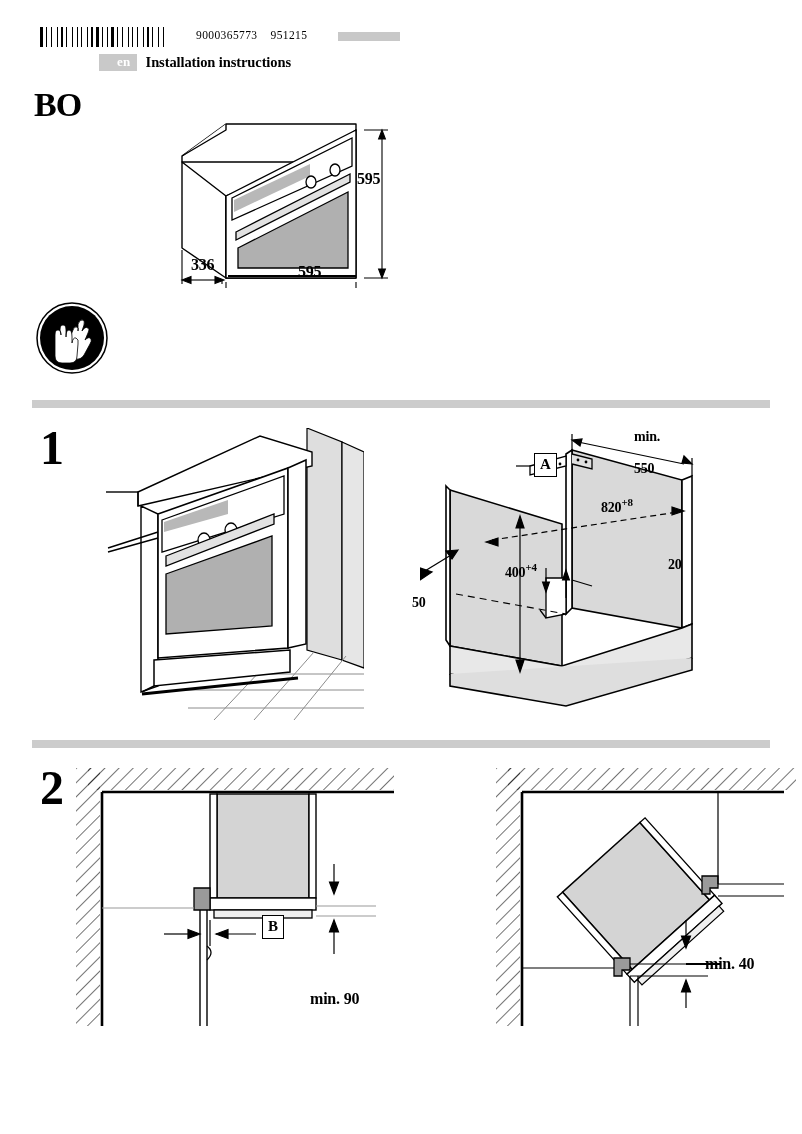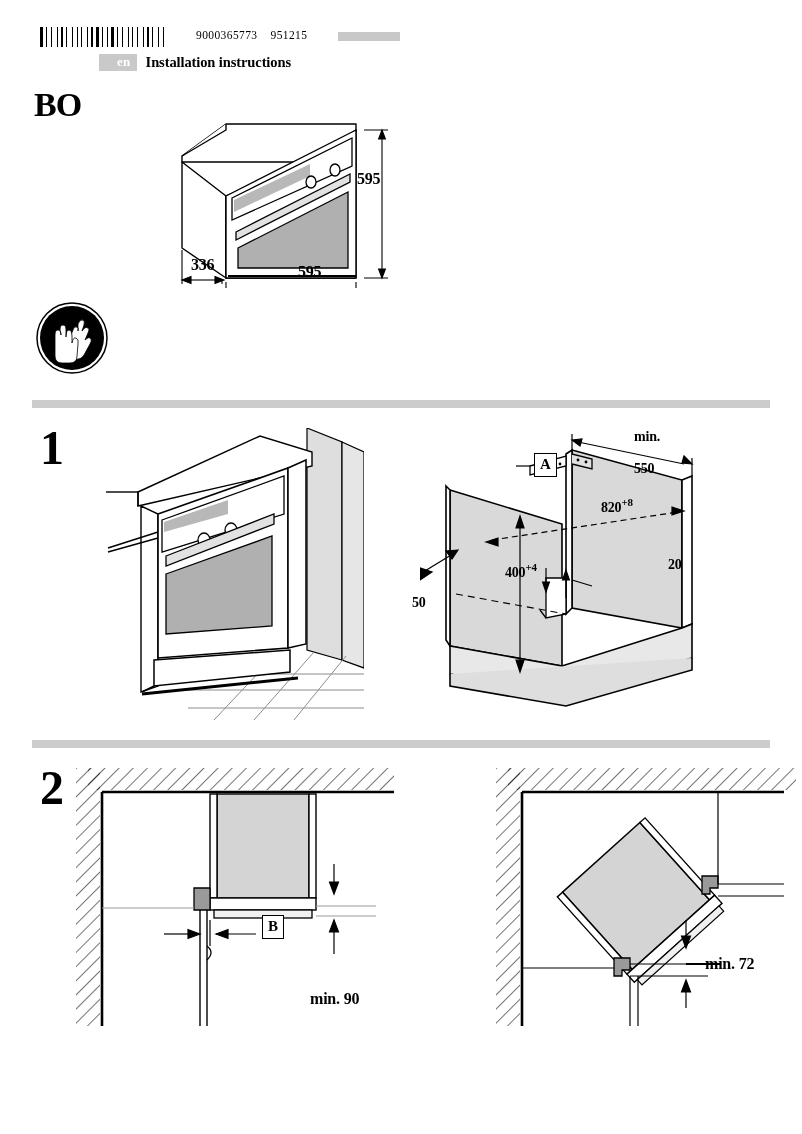--- a/index.html
+++ b/index.html
@@ -436,15 +436,15 @@
 
       <g stroke="#000" stroke-width="1.2" fill="#000">
         <path d="M190 152 L190 172"></path>
         <path d="M190 180 l-4.5 -12 h9 Z"></path>
         <path d="M190 240 L190 220"></path>
         <path d="M190 212 l-4.5 12 h9 Z"></path>
         <path d="M190 196 L224 196" stroke-width="2"></path>
       </g>
     </svg>
   </div>
-  <div class="dim big" style="left:705px; top:955px;">min. 72</div>
+  <div class="dim big" style="left:705px; top:955px;">min. 40</div>
 
 </div>
 
 </body></html>

